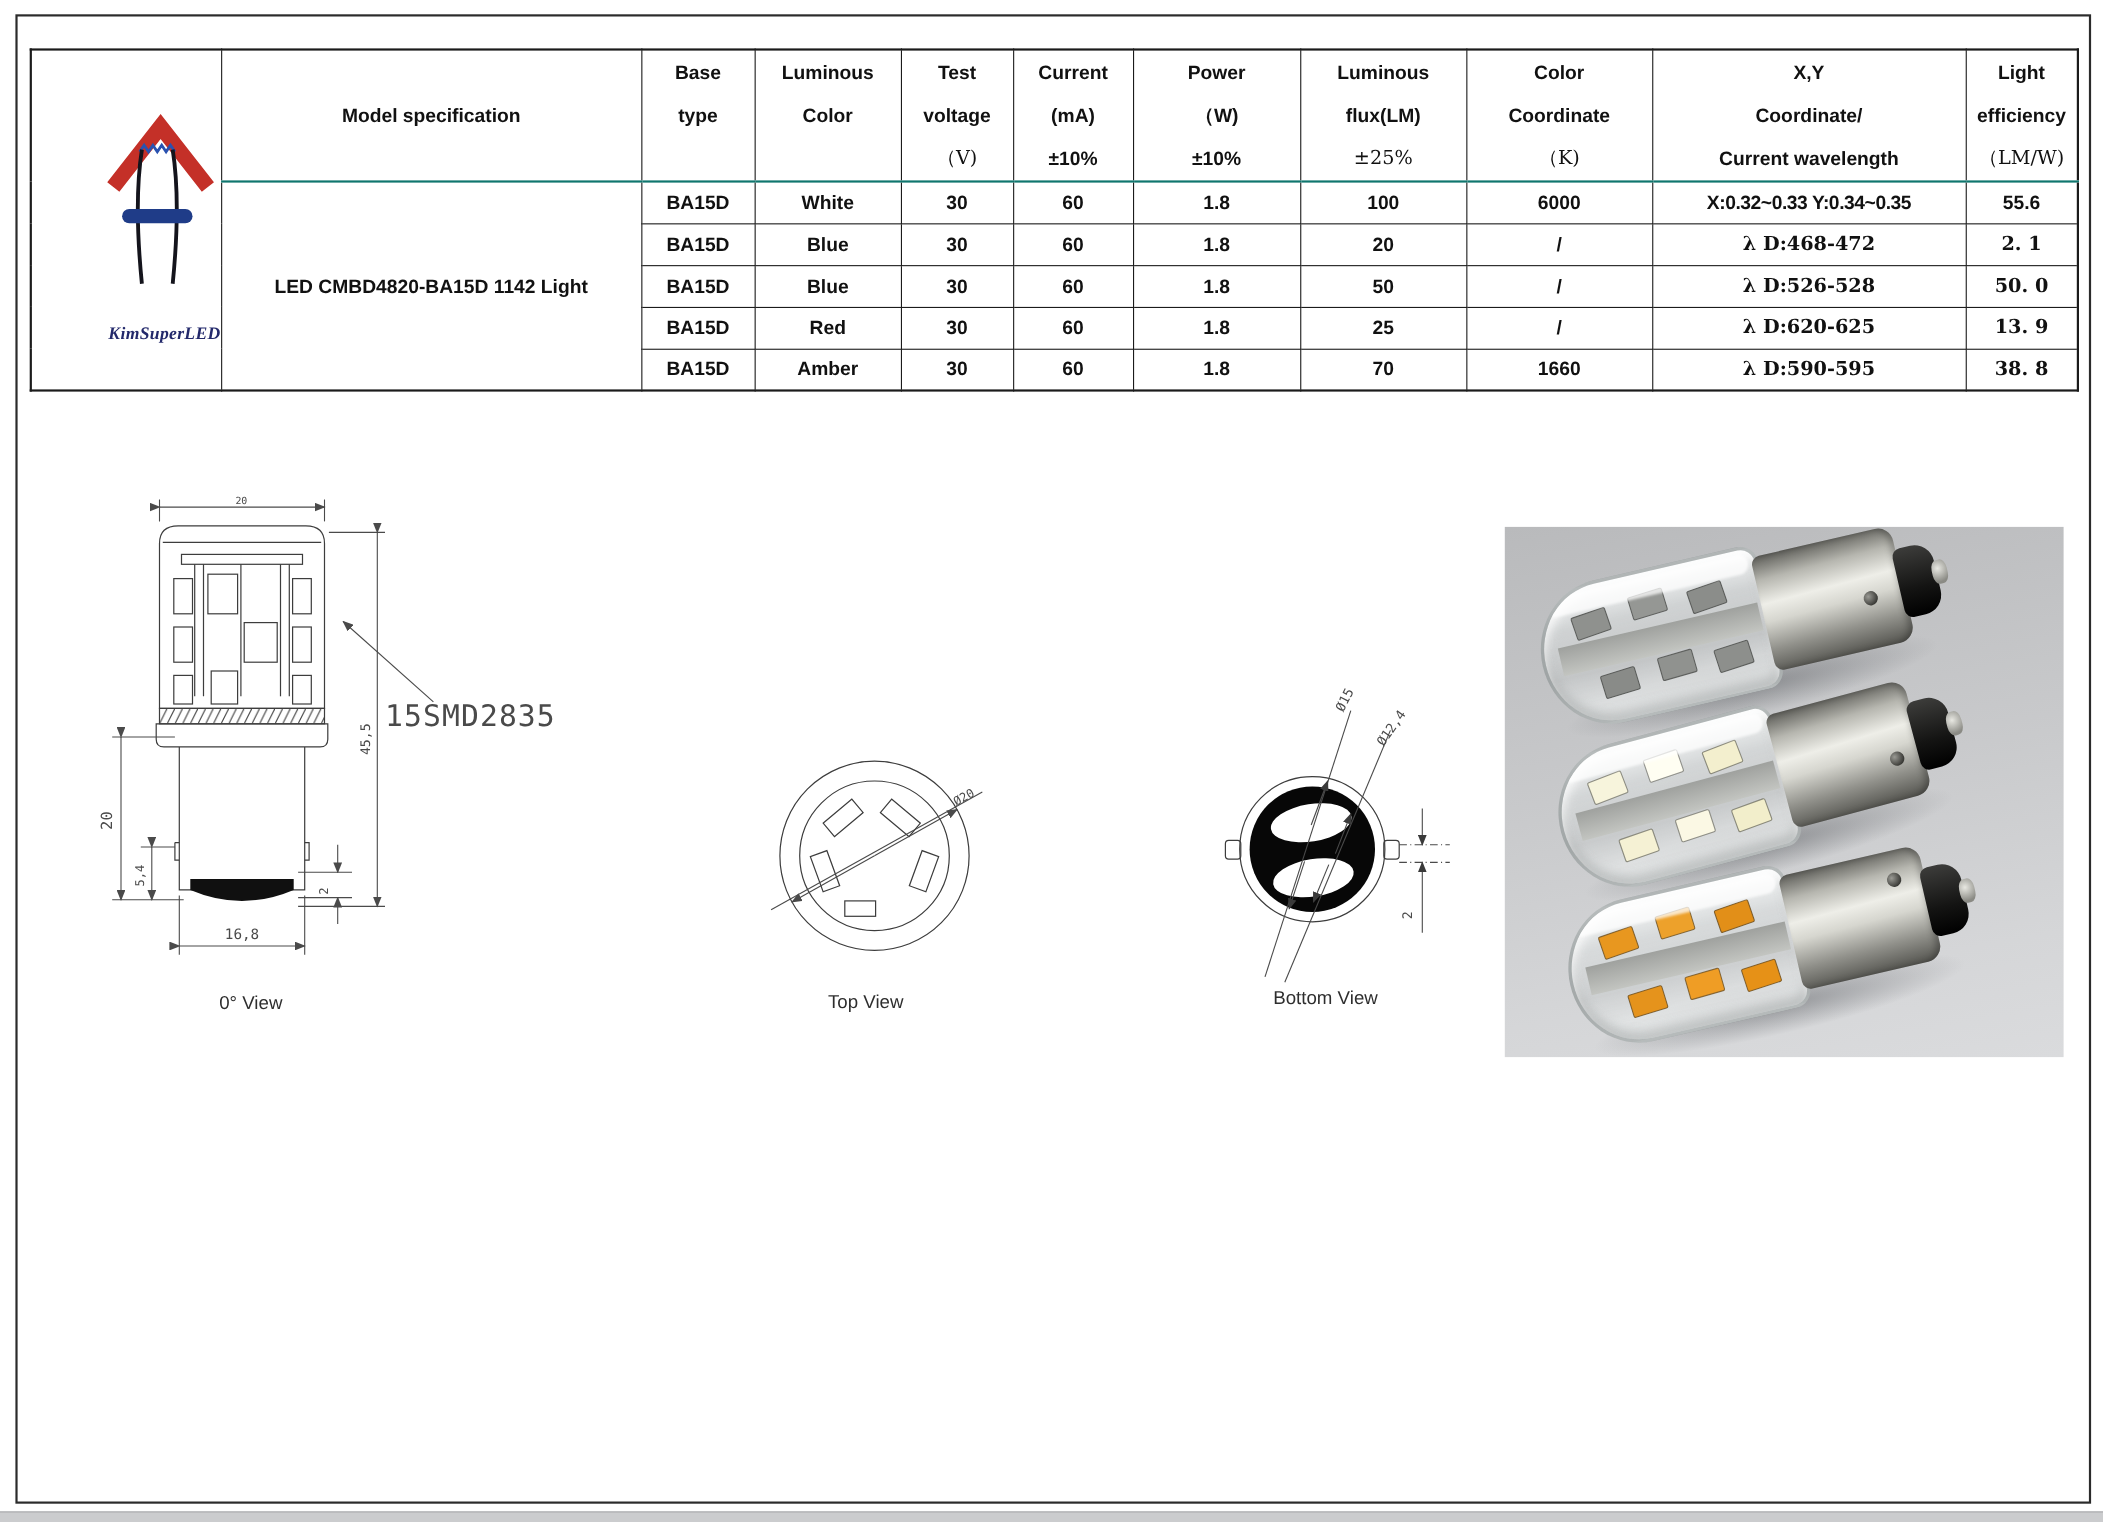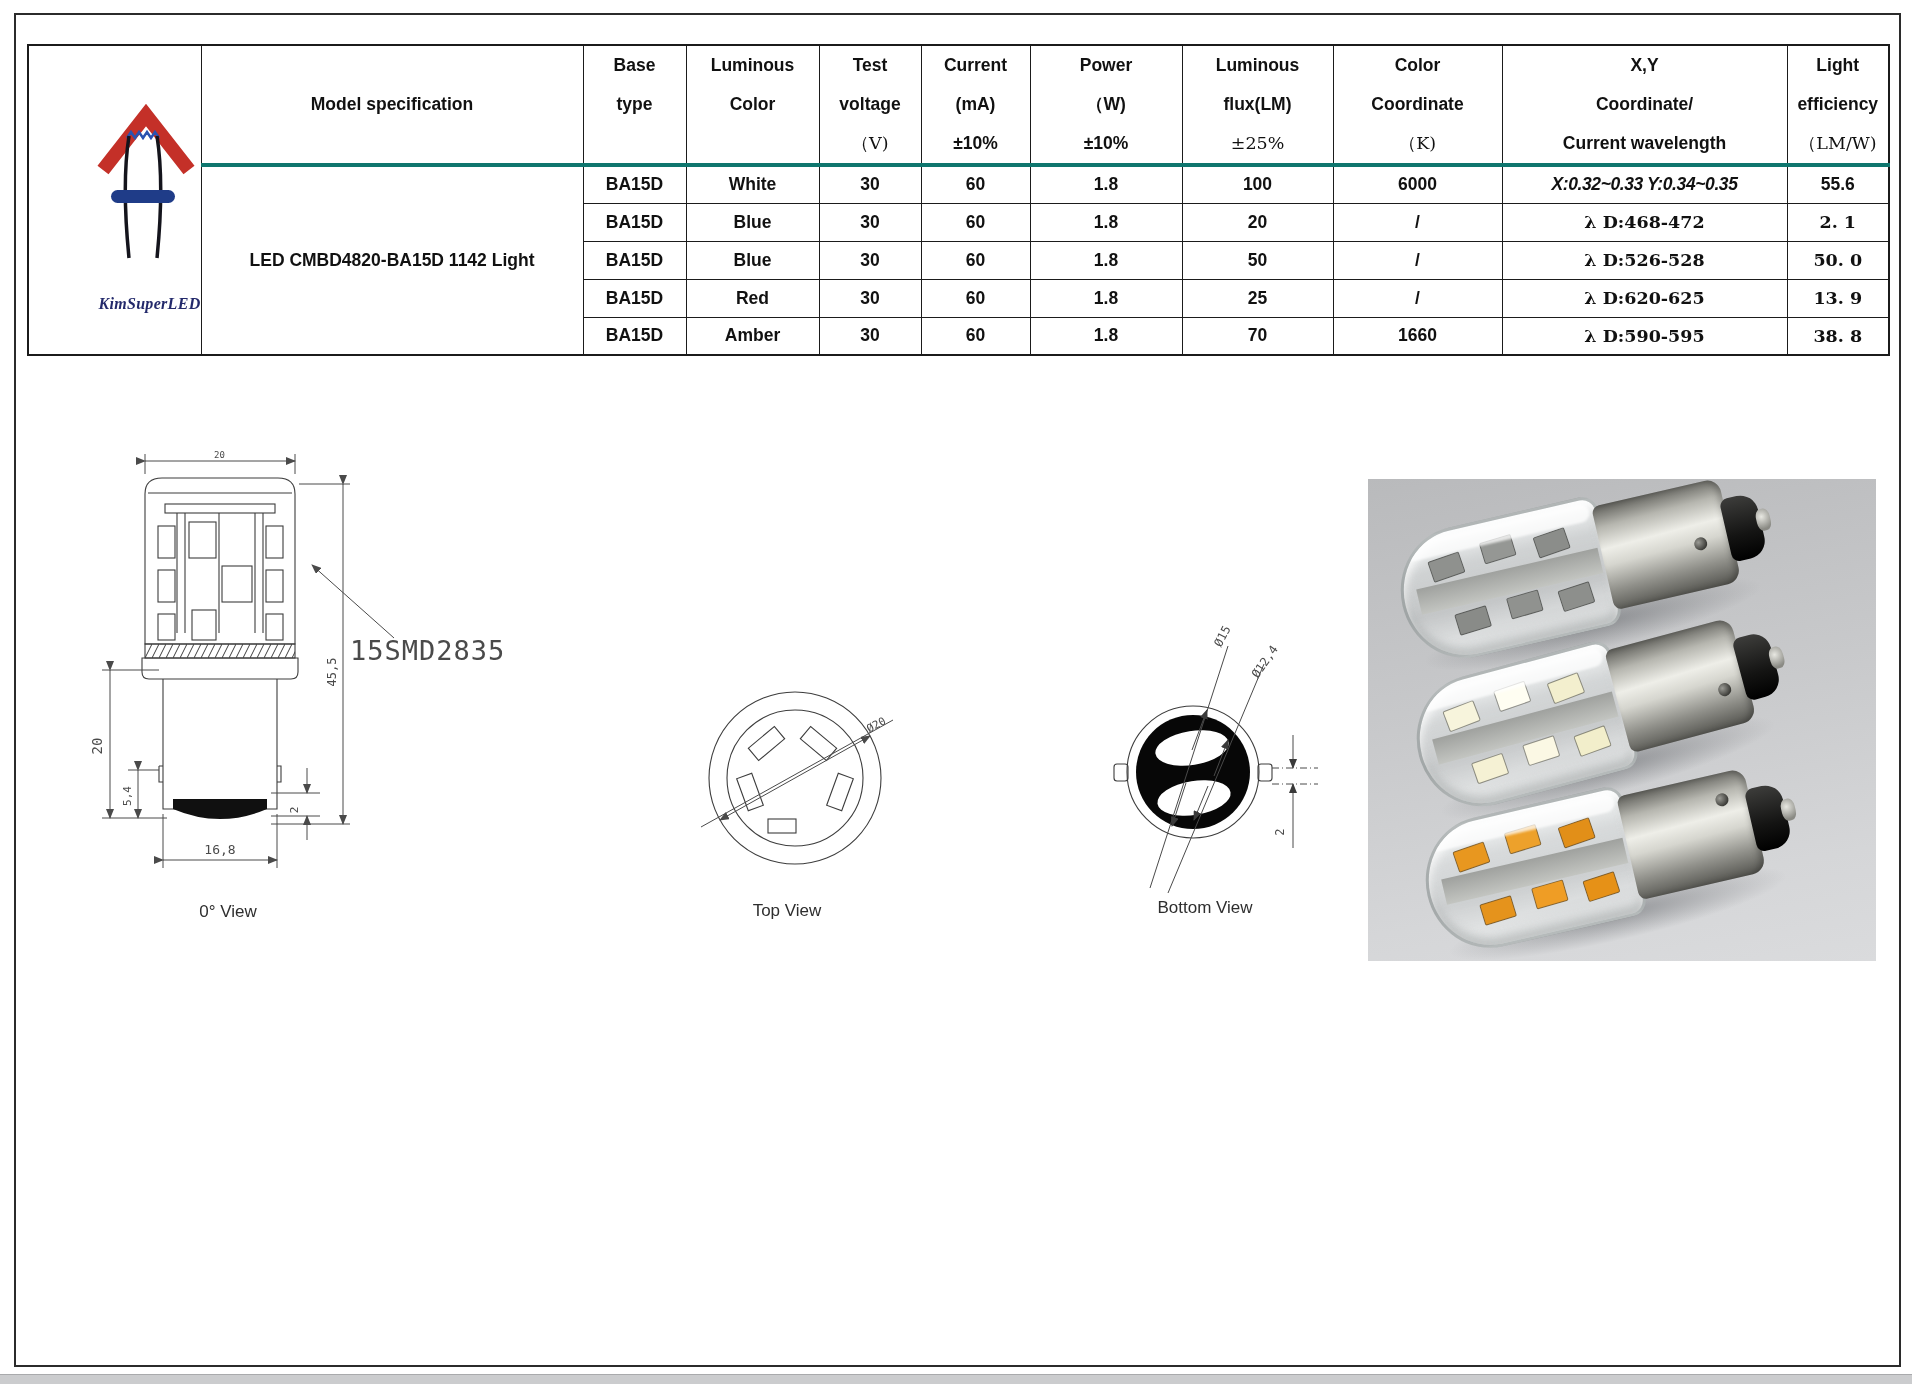--- a/index.html
+++ b/index.html
@@ -12,28 +12,28 @@
                 border:2px solid #2b2b2b; background:#fff; }
   .bottom-bar { position:absolute; left:0; top:1374px; width:1912px; height:10px;
                 background:#cbccce; border-top:1px solid #a9aaac; }
 
   
   table.spec { position:absolute; left:27px; top:44px; width:1861px;
                border-collapse:collapse; table-layout:fixed; }
   table.spec td { border:1px solid #1b1b1b; text-align:center; vertical-align:middle;
                   font-size:17.5px; font-weight:600; color:#111; padding:0; }
   table.spec { border:2px solid #1b1b1b; }
-  tr.hdr-row td { border-bottom:4px solid #0f766e; }
+  tr.hdr-row td { border-bottom:2px solid #0f766e; }
   td.logo-cell { border-bottom:1px solid #1b1b1b !important; }
   .hl { height:39px; line-height:39px; font-size:17.5px; }
   .hl.serifline { font-family:"DejaVu Serif", serif; font-weight:400; }
   td.model-hdr { font-size:20px; }
   td.model-name { font-size:17.5px; }
   td.serif { font-family:"DejaVu Serif", serif; font-weight:400; font-size:16.5px; }
-  td.tightcell { font-size:16px; letter-spacing:-0.4px;font-style:italic; }
+  td.tightcell { font-size:16px; letter-spacing:-0.4px; }
   tr.data-row { height:38px; }
 
   
   td.logo-cell { vertical-align:top; }
   .logo-wrap { display:flex; flex-direction:column; align-items:flex-end; padding-top:10px; }
   .brand-text { font-family:"Liberation Serif", serif; font-style:italic; font-weight:bold;
                 font-size:16px; color:#23296b; margin-top:12px; letter-spacing:0.3px; }
 
   
   svg text { font-family:"DejaVu Sans Mono", monospace; fill:#4a4a4a; }

